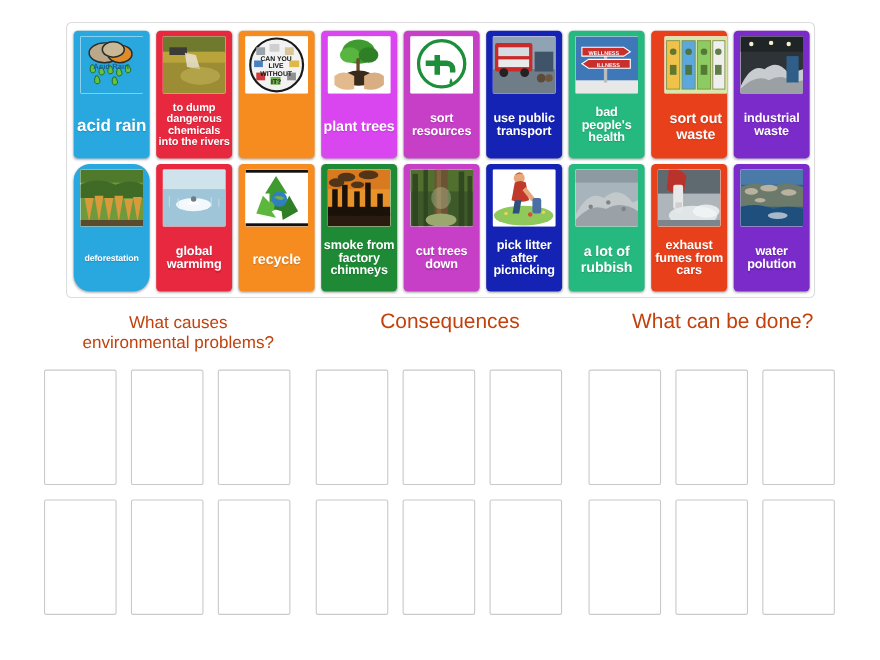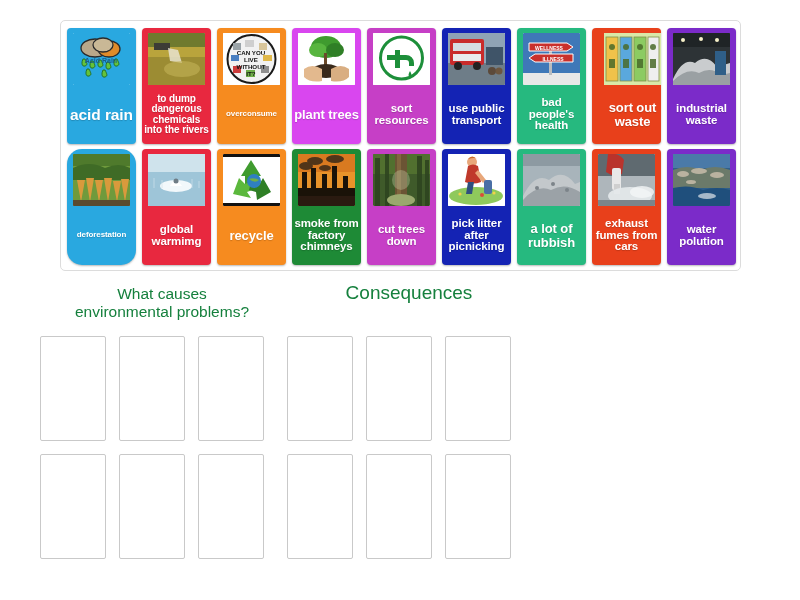--- a/index.html
+++ b/index.html
@@ -100,21 +100,21 @@
     width: 250px;
     display: flex;
     flex-direction: column;
     align-items: center;
   }
   .bucket-group:nth-child(1) { margin-left: 27px; }
   .bucket-group:nth-child(2) { margin-left: -3px; }
   .bucket-group:nth-child(3) { margin-left: -2px; }
 
   .bucket-title {
-    color: #15803d;
+    color: #c2410c;
     font-size: 19px;
     font-weight: normal;
     text-align: center;
     line-height: 1.18;
     min-height: 48px;
     display: flex;
     align-items: flex-start;
     justify-content: center;
     margin-left: 20px;
   }
@@ -195,21 +195,20 @@
       <rect x="10" y="33" width="8" height="7" fill="#cc3b3b"></rect>
       <rect x="23" y="37" width="9" height="7" fill="#6fae4a"></rect>
       <rect x="38" y="33" width="8" height="7" fill="#8e8e8e"></rect>
     </g>
     <text x="28" y="22" font-size="6.2" font-weight="bold" font-family="sans-serif" fill="#111" text-anchor="middle">CAN YOU</text>
     <text x="28" y="29" font-size="6.2" font-weight="bold" font-family="sans-serif" fill="#111" text-anchor="middle">LIVE</text>
     <text x="28" y="36" font-size="6.2" font-weight="bold" font-family="sans-serif" fill="#111" text-anchor="middle">WITHOUT</text>
     <text x="28" y="43" font-size="6.2" font-weight="bold" font-family="sans-serif" fill="#111" text-anchor="middle">IT?</text>
   </svg>
           </div>
-          <div class="tile-label">overconsume</div>
         </div>
         <div class="tile fs-lg" style="background: #d946ef;">
           <div class="tile-art">
             <svg class="art-svg" viewBox="0 0 57 52" preserveAspectRatio="none">
     <rect width="57" height="52" fill="#ffffff"></rect>
     <ellipse cx="28" cy="14" rx="15" ry="11" fill="#3f9b2f"></ellipse>
     <ellipse cx="20" cy="17" rx="9" ry="7" fill="#58b53f"></ellipse>
     <ellipse cx="37" cy="17" rx="9" ry="7" fill="#2f7f26"></ellipse>
     <rect x="26" y="20" width="3" height="14" fill="#6b4a2a"></rect>
     <ellipse cx="28" cy="38" rx="14" ry="7" fill="#3a2a1c"></ellipse>
@@ -491,15 +490,26 @@
         <div class="bucket-title">Consequences</div>
         <div class="bucket-slots">
           <div class="slot"></div>
           <div class="slot"></div>
           <div class="slot"></div>
           <div class="slot"></div>
           <div class="slot"></div>
           <div class="slot"></div>
         </div>
       </div>
+      <div class="bucket-group">
+        <div class="bucket-title">What can be done?</div>
+        <div class="bucket-slots">
+          <div class="slot"></div>
+          <div class="slot"></div>
+          <div class="slot"></div>
+          <div class="slot"></div>
+          <div class="slot"></div>
+          <div class="slot"></div>
+        </div>
+      </div>
     </div>
 
 </div>
 
 </body></html>

